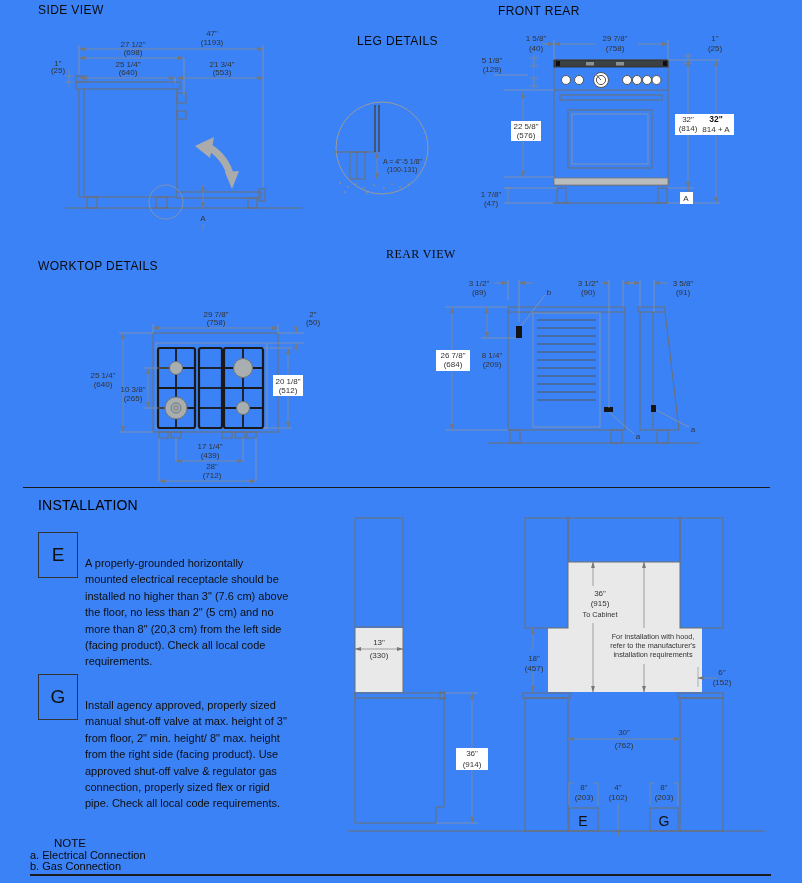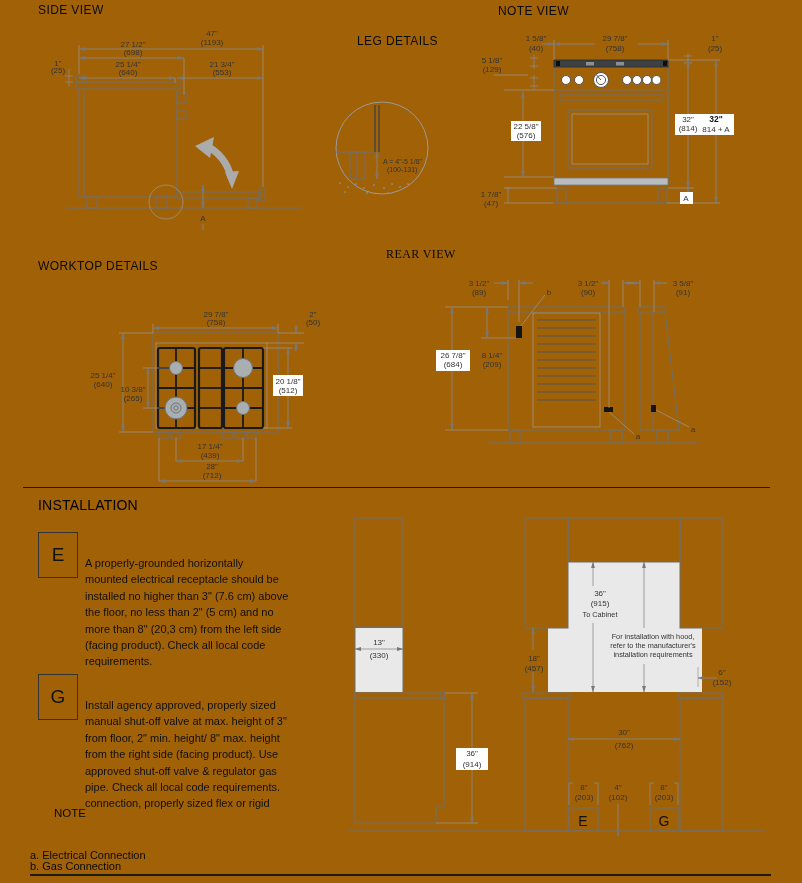--- a/index.html
+++ b/index.html
@@ -1,16 +1,16 @@
 <!DOCTYPE html>
 <html><head>
 <meta charset="utf-8">
 <style>
   html,body{margin:0;padding:0;background:#fff;}
-  .page{position:relative;width:802px;height:883px;background:#a16207;overflow:hidden;
+  .page{position:relative;width:802px;height:883px;background:#3b82f6;overflow:hidden;
         font-family:"Liberation Sans", sans-serif;color:#111;}
   .abs{position:absolute;}
   .sec-title{font-size:12px;letter-spacing:.4px;color:#0a0a0a;}
   .big-title{font-size:14px;font-weight:normal;letter-spacing:.2px;color:#000;}
   svg{overflow:visible;}
   svg text{font-family:"Liberation Sans", sans-serif;font-size:8px;fill:#333;text-anchor:middle;}
   svg text.lft{text-anchor:start;}
   svg text.bold{font-weight:bold;font-size:8.5px;fill:#111;}
   svg text.boxletter{font-size:14px;fill:#111;}
   .ln{stroke:#6e6e6e;stroke-width:1;fill:none;}
@@ -27,21 +27,21 @@
   .hline{position:absolute;border-top:1.5px solid #1b1b1b;}
   .note-title{font-size:11.5px;color:#0a0a0a;}
   .note-item{font-size:11px;color:#0a0a0a;line-height:11.5px;}
 </style>
 </head>
 <body>
 
 <div class="page">
 
   <div class="abs sec-title" style="left:38px;top:3px;">SIDE VIEW</div>
-  <div class="abs sec-title" style="left:498px;top:4px;">NOTE VIEW</div>
+  <div class="abs sec-title" style="left:498px;top:4px;">FRONT REAR</div>
   <div class="abs sec-title" style="left:357px;top:34px;">LEG DETAILS</div>
   <div class="abs sec-title" style="left:38px;top:259px;">WORKTOP DETAILS</div>
   <div class="abs sec-title" style="left:386px;top:247px;font-family:Liberation Serif, serif;">REAR VIEW</div>
 
   <svg class="abs" style="left:30px;top:25px;" width="300" height="205" viewBox="0 0 300 205">
     <defs>
       <marker id="sva" markerWidth="9" markerHeight="8" refX="7.5" refY="3" orient="auto-start-reverse">
         <path d="M0,0.6 L8,3 L0,5.4 z" fill="#777"></path>
       </marker>
     </defs>
@@ -398,22 +398,22 @@
   </div>
   <div class="letterbox" style="left:38px;top:674px;width:38px;height:44px;">
     <span>G</span>
   </div>
   <div class="para" style="left:85px;top:679px;width:250px;">
     <span>Install agency approved, properly sized</span>
     <span>manual shut-off valve at max. height of 3"</span>
     <span>from floor, 2" min. height/ 8" max. height</span>
     <span>from the right side (facing product). Use</span>
     <span>approved shut-off valve &amp; regulator gas</span>
+    <span>connection, properly sized flex or rigid</span>
     <span>pipe. Check all local code requirements.</span>
-    <span>connection, properly sized flex or rigid</span>
   </div>
 
   <svg class="abs" style="left:348px;top:515px;" width="167" height="325" viewBox="0 0 167 325">
     <defs>
       <marker id="isa" markerWidth="9" markerHeight="8" refX="7.5" refY="3" orient="auto-start-reverse">
         <path d="M0,0.6 L8,3 L0,5.4 z" fill="#777"></path>
       </marker>
     </defs>
     <rect class="gbg" x="7" y="113" width="48" height="64"></rect>
     <g>
@@ -503,18 +503,18 @@
     <line class="dim" x1="103" y1="289" x2="103" y2="321" marker-end="url(#ifa)"></line>
     <line class="dim" x1="135" y1="268" x2="135" y2="290"></line>
       <line class="dim" x1="135" y1="268" x2="139" y2="268"></line>
     <line class="dim" x1="163" y1="268" x2="163" y2="290"></line>
       <line class="dim" x1="159" y1="268" x2="163" y2="268"></line>
     <text x="149" y="275">8"</text>
     <text x="149" y="285">(203)</text>
     <line class="ln" x1="0" y1="316" x2="250" y2="316"></line>
   </svg>
 
-  <div class="abs note-title" style="left:30px;top:807px;padding-left:24px;">NOTE</div>
+  <div class="abs note-title" style="left:30px;top:837px;padding-left:24px;">NOTE</div>
   <div class="abs note-item" style="left:30px;top:850px;">a. Electrical Connection</div>
   <div class="abs note-item" style="left:30px;top:861px;">b. Gas Connection</div>
   <div class="hline" style="left:30px;top:874px;width:741px;border-top-width:2px;"></div>
 
 </div>
 
 </body></html>

